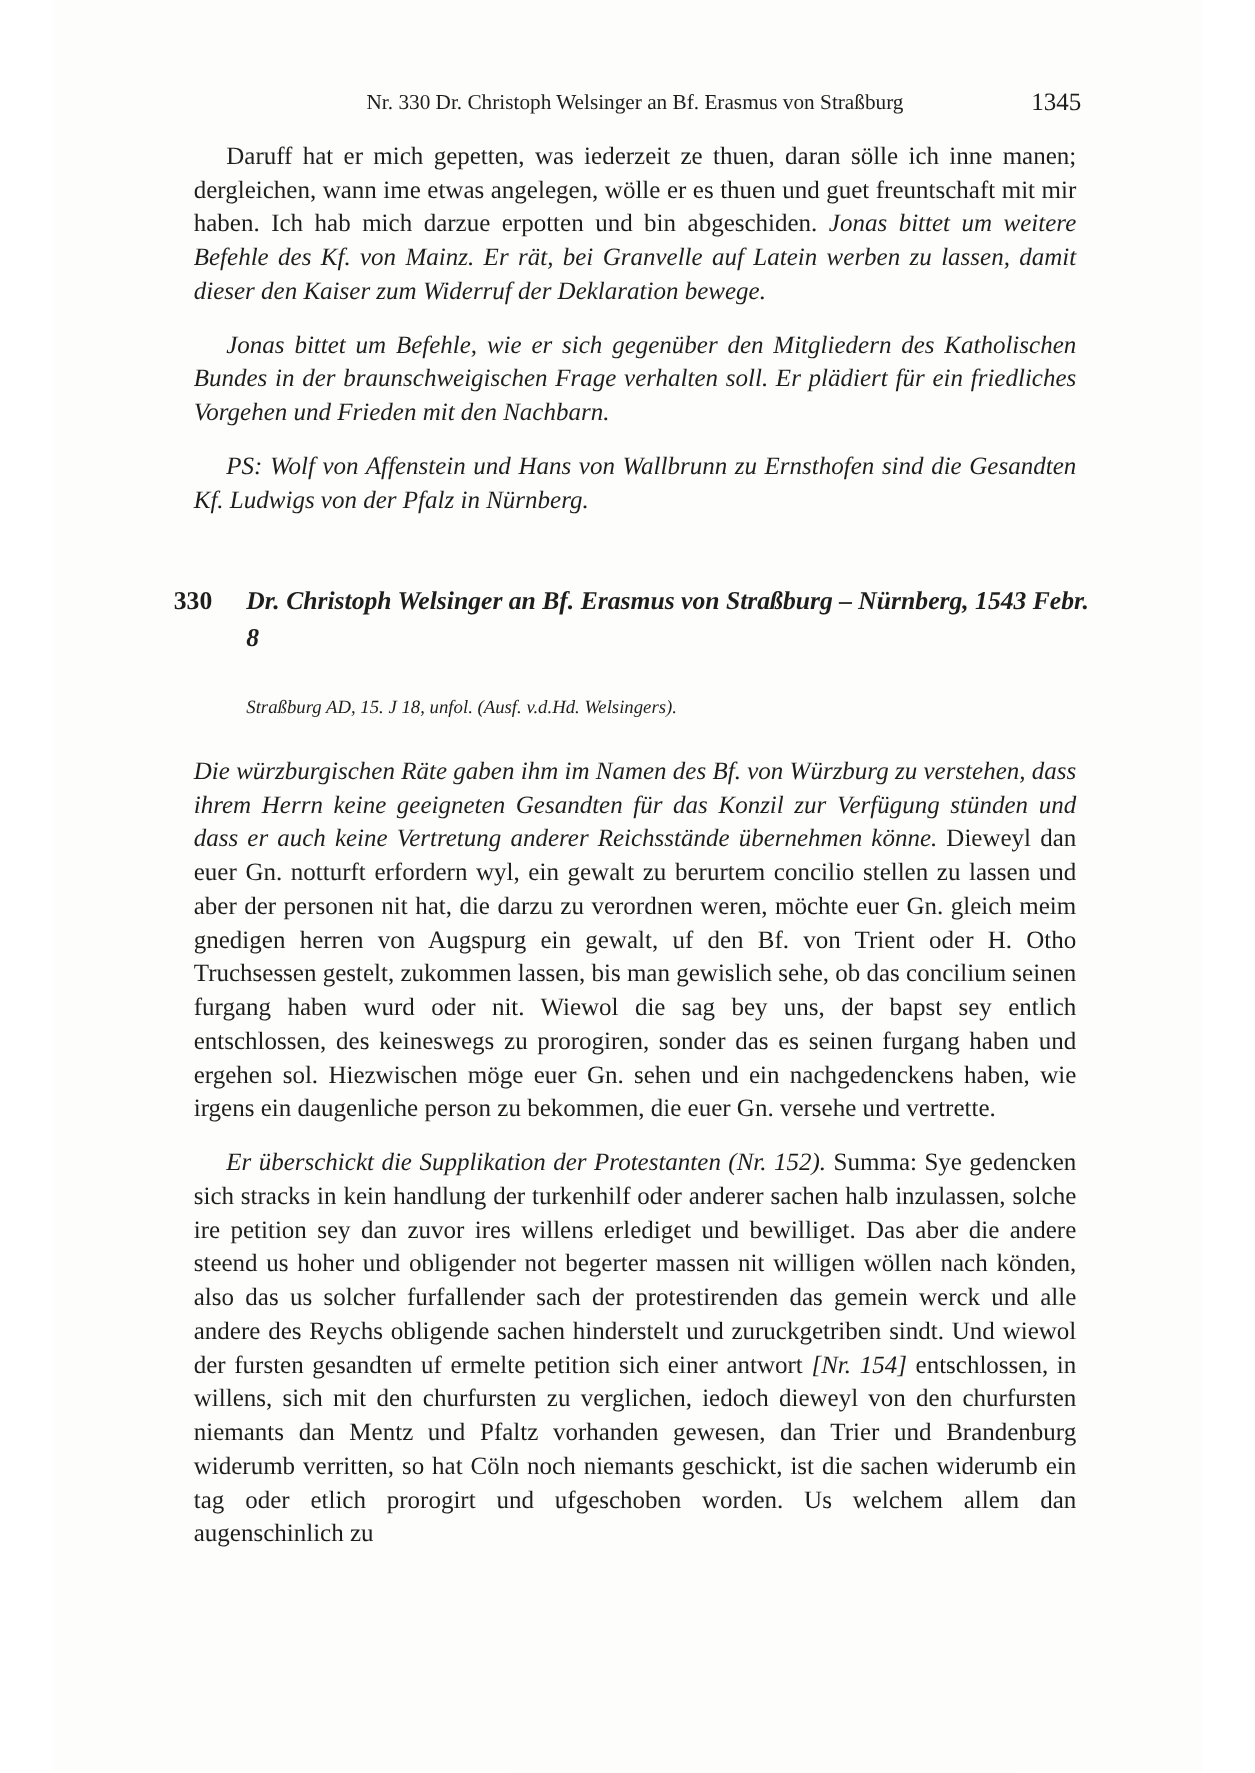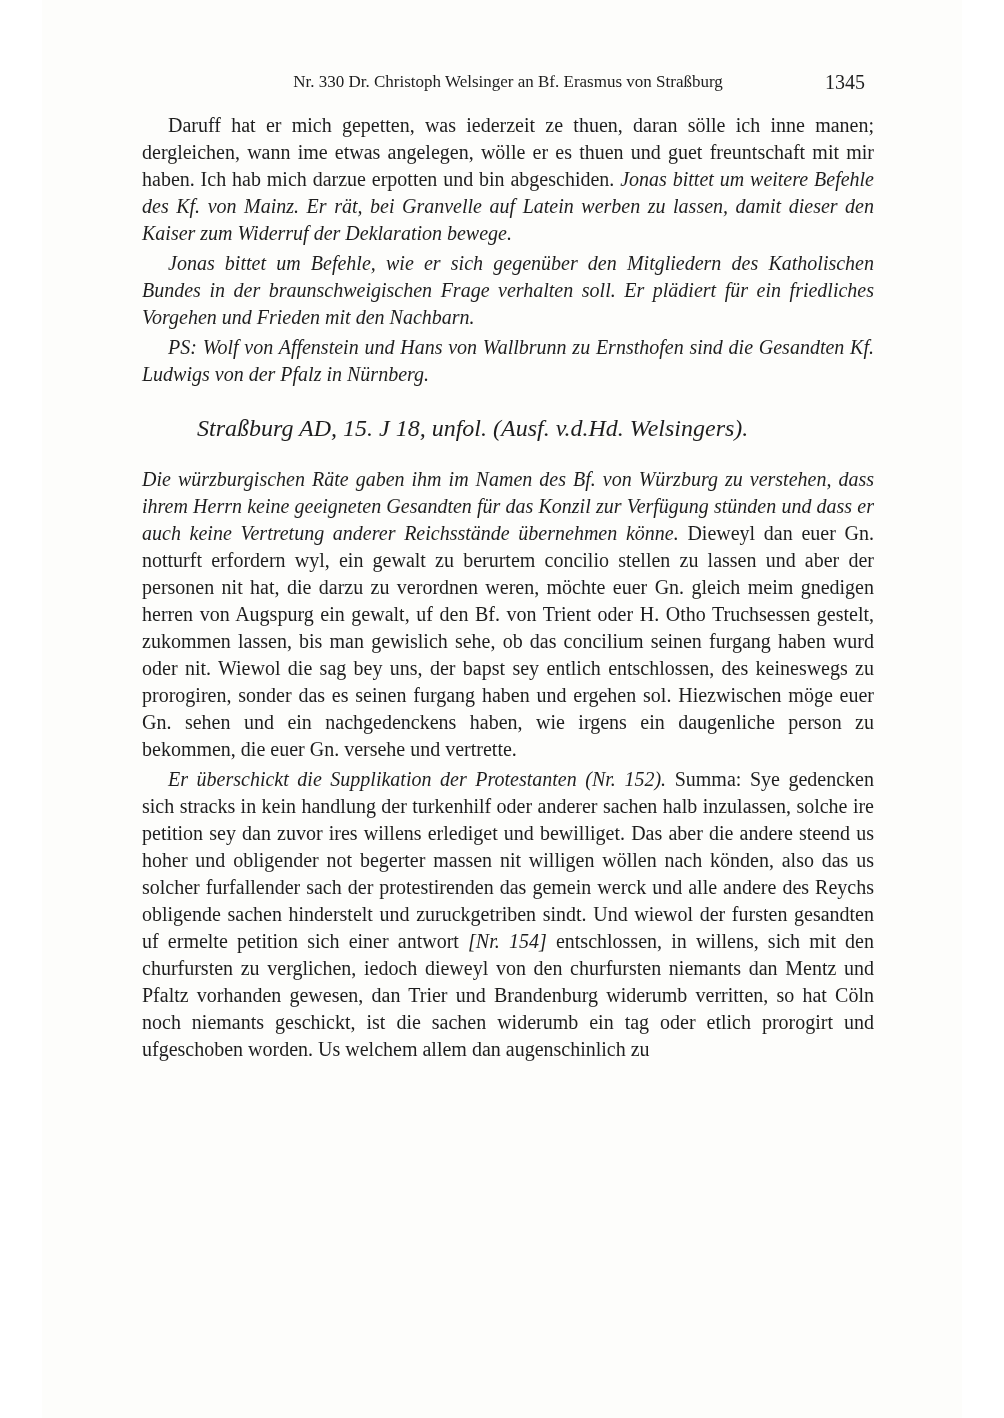--- a/index.html
+++ b/index.html
@@ -28,21 +28,21 @@
     white-space: nowrap;
   }
   .rh-page {
     position: absolute;
     right: 12px;
     bottom: 0;
     font-size: 20px;
   }
 
   .para {
-    margin: 3px;
+    margin: 16px;
     text-align: justify;
     hyphens: auto;
     -webkit-hyphens: auto;
   }
   .indent { text-indent: 26px; }
   .italic { font-style: italic; }
 
   .doc-heading {
     display: flex;
     margin-top: 52px;
@@ -55,21 +55,21 @@
     flex-shrink: 0;
     font-style: normal;
   }
   .doc-title {
     flex: 1;
     font-style: italic;
   }
 
   .source-line {
     margin: 28px 0 26px 58px;
-    font-size: 24px;
+    font-size: 15px;
     line-height: 24px;
     font-style: italic;
     text-align: left;
   }
 </style>
 </head>
 <body>
 
 <div class="page">
 
@@ -77,20 +77,24 @@
     <span class="rh-title">Nr. 330 Dr. Christoph Welsinger an Bf. Erasmus von Straßburg</span>
     <span class="rh-page">1345</span>
   </div>
 
   <div class="summary-block">
     <p class="para indent"><span class="roman">Daruff hat er mich gepetten, was iederzeit ze thuen, daran sölle ich inne manen; dergleichen, wann ime etwas angelegen, wölle er es thuen und guet freuntschaft mit mir haben. Ich hab mich darzue erpotten und bin abgeschiden. </span><span class="italic">Jonas bittet um weitere Befehle des Kf. von Mainz. Er rät, bei Granvelle auf Latein werben zu lassen, damit dieser den Kaiser zum Widerruf der Deklaration bewege.</span></p>
     <p class="para indent italic">Jonas bittet um Befehle, wie er sich gegenüber den Mitgliedern des Katholischen Bundes in der braunschweigischen Frage verhalten soll. Er plädiert für ein friedliches Vorgehen und Frieden mit den Nachbarn.</p>
     <p class="para indent italic">PS: Wolf von Affenstein und Hans von Wallbrunn zu Ernsthofen sind die Gesandten Kf. Ludwigs von der Pfalz in Nürnberg.</p>
   </div>
 
+  <div class="doc-heading">
+    <span class="doc-number">330</span>
+    <span class="doc-title">Dr. Christoph Welsinger an Bf. Erasmus von Straßburg – Nürnberg, 1543 Febr. 8</span>
+  </div>
 
   <p class="source-line">Straßburg AD, 15. J 18, unfol. (Ausf. v.d.Hd. Welsingers).</p>
 
   <div class="doc-body">
     <p class="para"><span class="italic">Die würzburgischen Räte gaben ihm im Namen des Bf. von Würzburg zu verstehen, dass ihrem Herrn keine geeigneten Gesandten für das Konzil zur Verfügung stünden und dass er auch keine Vertretung anderer Reichsstände übernehmen könne. </span><span class="roman">Dieweyl dan euer Gn. notturft erfordern wyl, ein gewalt zu berurtem concilio stellen zu lassen und aber der personen nit hat, die darzu zu verordnen weren, möchte euer Gn. gleich meim gnedigen herren von Augspurg ein gewalt, uf den Bf. von Trient oder H. Otho Truchsessen gestelt, zukommen lassen, bis man gewislich sehe, ob das concilium seinen furgang haben wurd oder nit. Wiewol die sag bey uns, der bapst sey entlich entschlossen, des keineswegs zu prorogiren, sonder das es seinen furgang haben und ergehen sol. Hiezwischen möge euer Gn. sehen und ein nachgedenckens haben, wie irgens ein daugenliche person zu bekommen, die euer Gn. versehe und vertrette.</span></p>
     <p class="para indent"><span class="italic">Er überschickt die Supplikation der Protestanten (Nr. 152). </span><span class="roman">Summa: Sye gedencken sich stracks in kein handlung der turkenhilf oder anderer sachen halb inzulassen, solche ire petition sey dan zuvor ires willens erlediget und bewilliget. Das aber die andere steend us hoher und obligender not begerter massen nit willigen wöllen nach könden, also das us solcher furfallender sach der protestirenden das gemein werck und alle andere des Reychs obligende sachen hinderstelt und zuruckgetriben sindt. Und wiewol der fursten gesandten uf ermelte petition sich einer antwort </span><span class="italic">[Nr. 154]</span><span class="roman"> entschlossen, in willens, sich mit den churfursten zu verglichen, iedoch dieweyl von den churfursten niemants dan Mentz und Pfaltz vorhanden gewesen, dan Trier und Brandenburg widerumb verritten, so hat Cöln noch niemants geschickt, ist die sachen widerumb ein tag oder etlich prorogirt und ufgeschoben worden. Us welchem allem dan augenschinlich zu</span></p>
   </div>
 
 </div>
 

